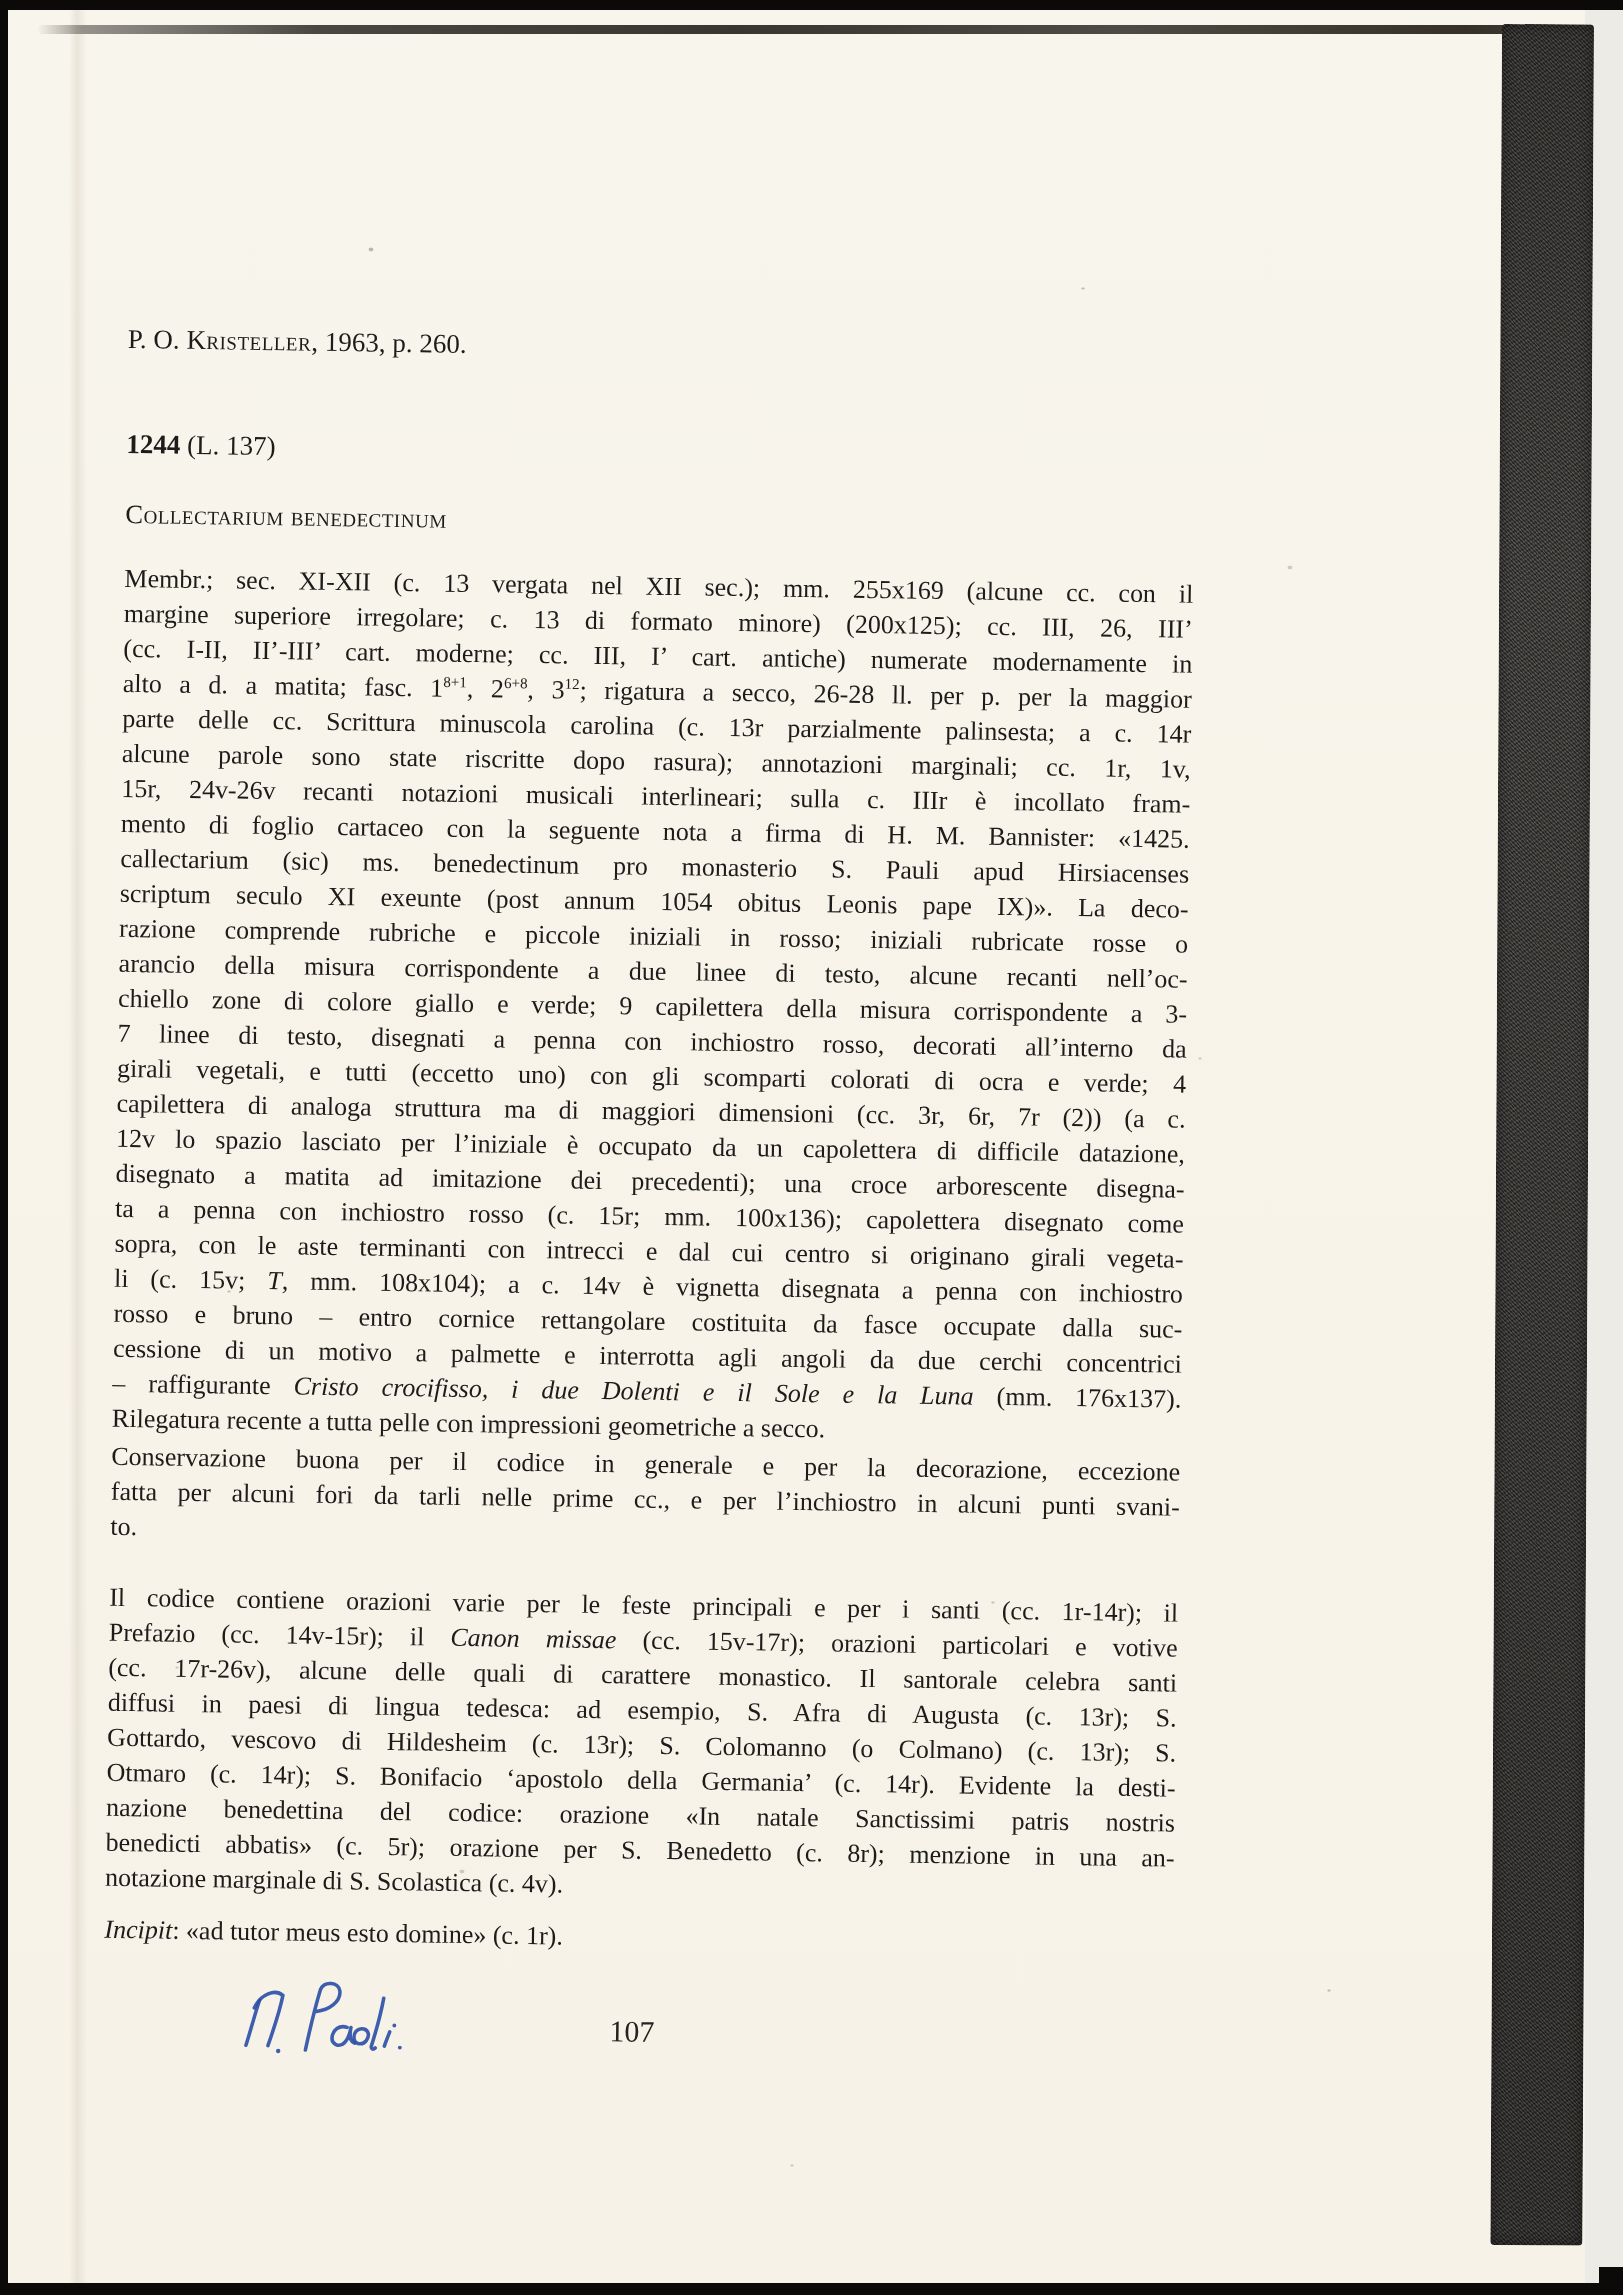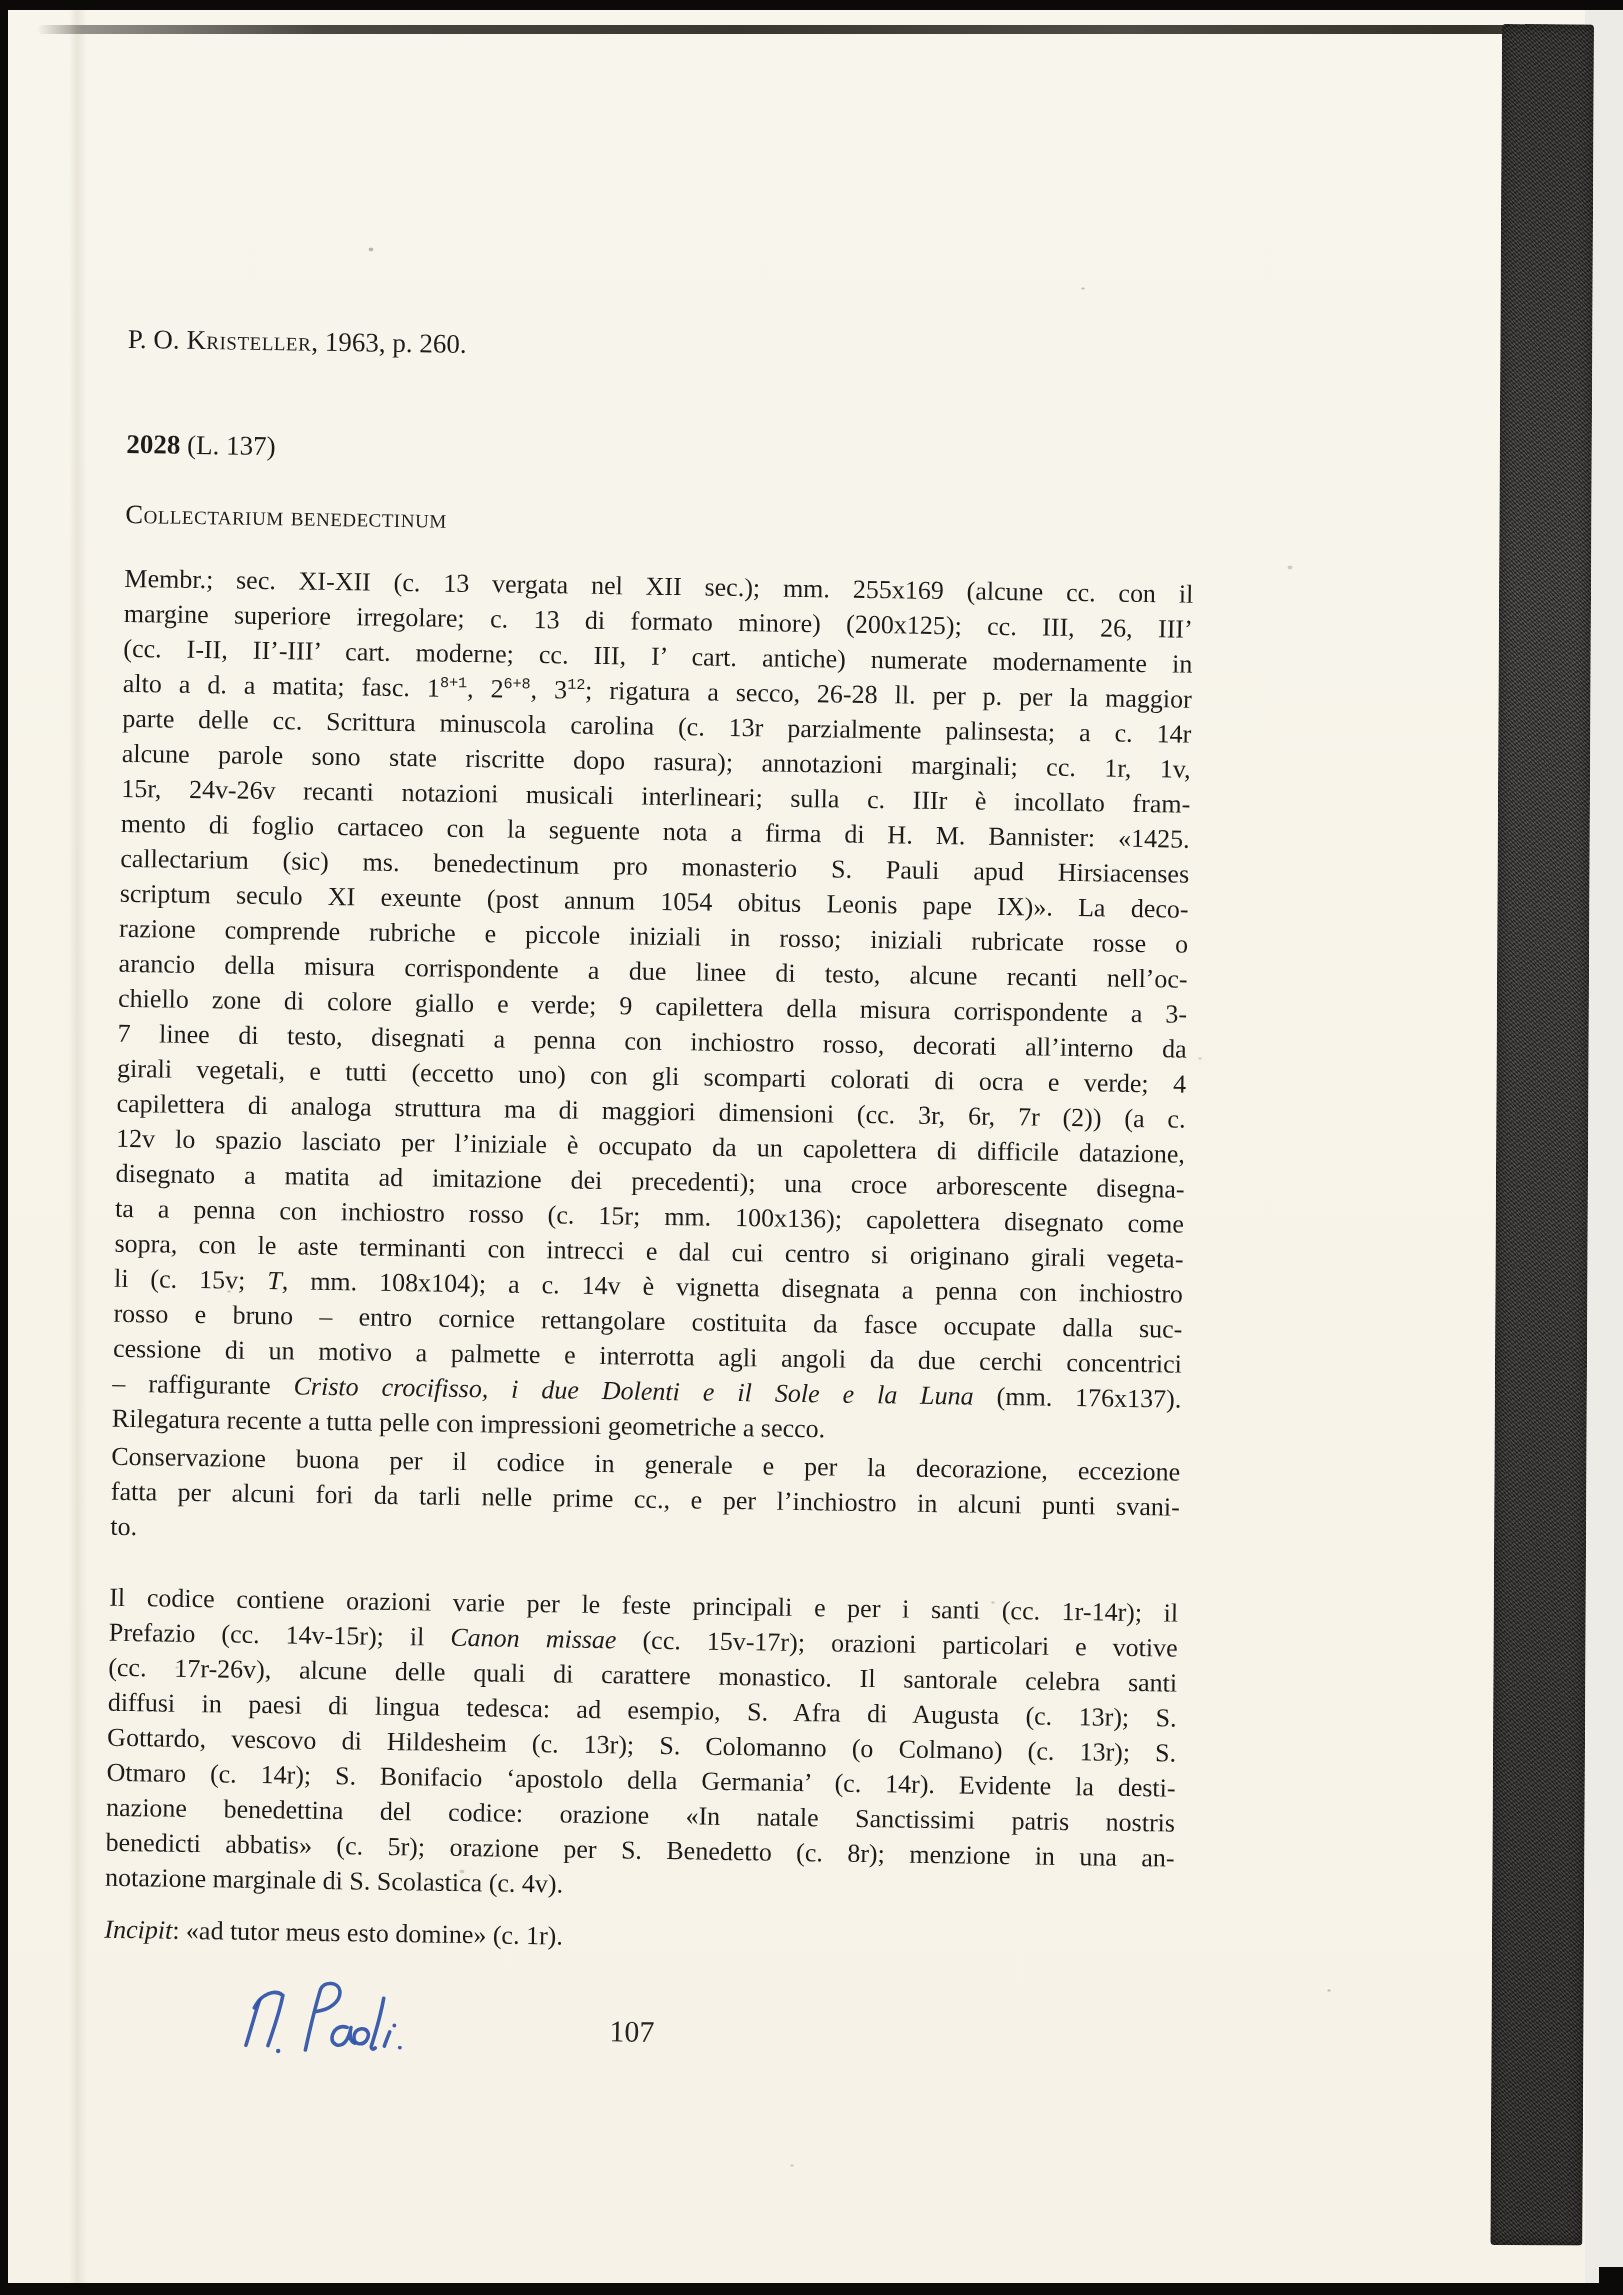--- a/index.html
+++ b/index.html
@@ -34,42 +34,42 @@
            font-family:"Liberation Serif","DejaVu Serif",serif;color:#1d1c1a;}
   .block{position:absolute;}
   .ref{left:133px;top:321px;font-size:27px;line-height:32px;}
   .entry{left:133px;top:426px;font-size:27px;line-height:32px;}
   .title{left:133px;top:497px;font-size:26.5px;line-height:31px;letter-spacing:0.3px;}
   .sc{font-variant:small-caps;letter-spacing:0.5px;}
   .para{left:133px;width:1069px;font-size:26px;line-height:35px;}
   .p1{top:559px;} .p2{top:1437px;} .p3{top:1578px;}
   .tline{text-align:justify;text-align-last:justify;}
   .tline.tlast{text-align-last:auto;}
-  sup{font-size:.58em;line-height:0;vertical-align:super;font-family:Liberation Mono, monospace;}
+  sup{font-size:.58em;line-height:0;vertical-align:super;}
   .incipit{left:133px;top:1910px;font-size:26px;line-height:35px;}
   .sig{left:267px;top:1969px;width:175px;height:97px;position:absolute;}
   .sig path,.sig circle{stroke:#2e51a8;fill:none;stroke-width:5.5;stroke-linecap:round;stroke-linejoin:round;opacity:.92;}
   .sig circle{fill:#2e51a8;stroke:none;}
   .pagenum{left:610px;top:2005px;width:104px;text-align:center;font-size:30px;color:#242320;}
 </style>
 </head>
 <body>
 
 <div class="stage">
   <div class="paper">
     <div class="crease"></div>
     <div class="edge-light"></div>
     <div class="specks"></div>
     <div class="streak"></div>
     <div class="gutter"></div>
   </div>
 
   <div class="content">
     <div class="block ref">P. O. <span class="sc">Kristeller</span>, 1963, p. 260.</div>
-    <div class="block entry"><b>2028</b> (L. 137)</div>
+    <div class="block entry"><b>1244</b> (L. 137)</div>
     <div class="block title"><span class="sc">Collectarium benedectinum</span></div>
 
     <div class="block para p1">
         <div class="tline">Membr.; sec. XI-XII (c. 13 vergata nel XII sec.); mm. 255x169 (alcune cc. con il</div>
         <div class="tline">margine superiore irregolare; c. 13 di formato minore) (200x125); cc. III, 26, III’</div>
         <div class="tline">(cc. I-II, II’-III’ cart. moderne; cc. III, I’ cart. antiche) numerate modernamente in</div>
         <div class="tline">alto a d. a matita; fasc. 1<sup>8+1</sup>, 2<sup>6+8</sup>, 3<sup>12</sup>; rigatura a secco, 26-28 ll. per p. per la maggior</div>
         <div class="tline">parte delle cc. Scrittura minuscola carolina (c. 13r parzialmente palinsesta; a c. 14r</div>
         <div class="tline">alcune parole sono state riscritte dopo rasura); annotazioni marginali; cc. 1r, 1v,</div>
         <div class="tline">15r, 24v-26v recanti notazioni musicali interlineari; sulla c. IIIr è incollato fram-</div>

